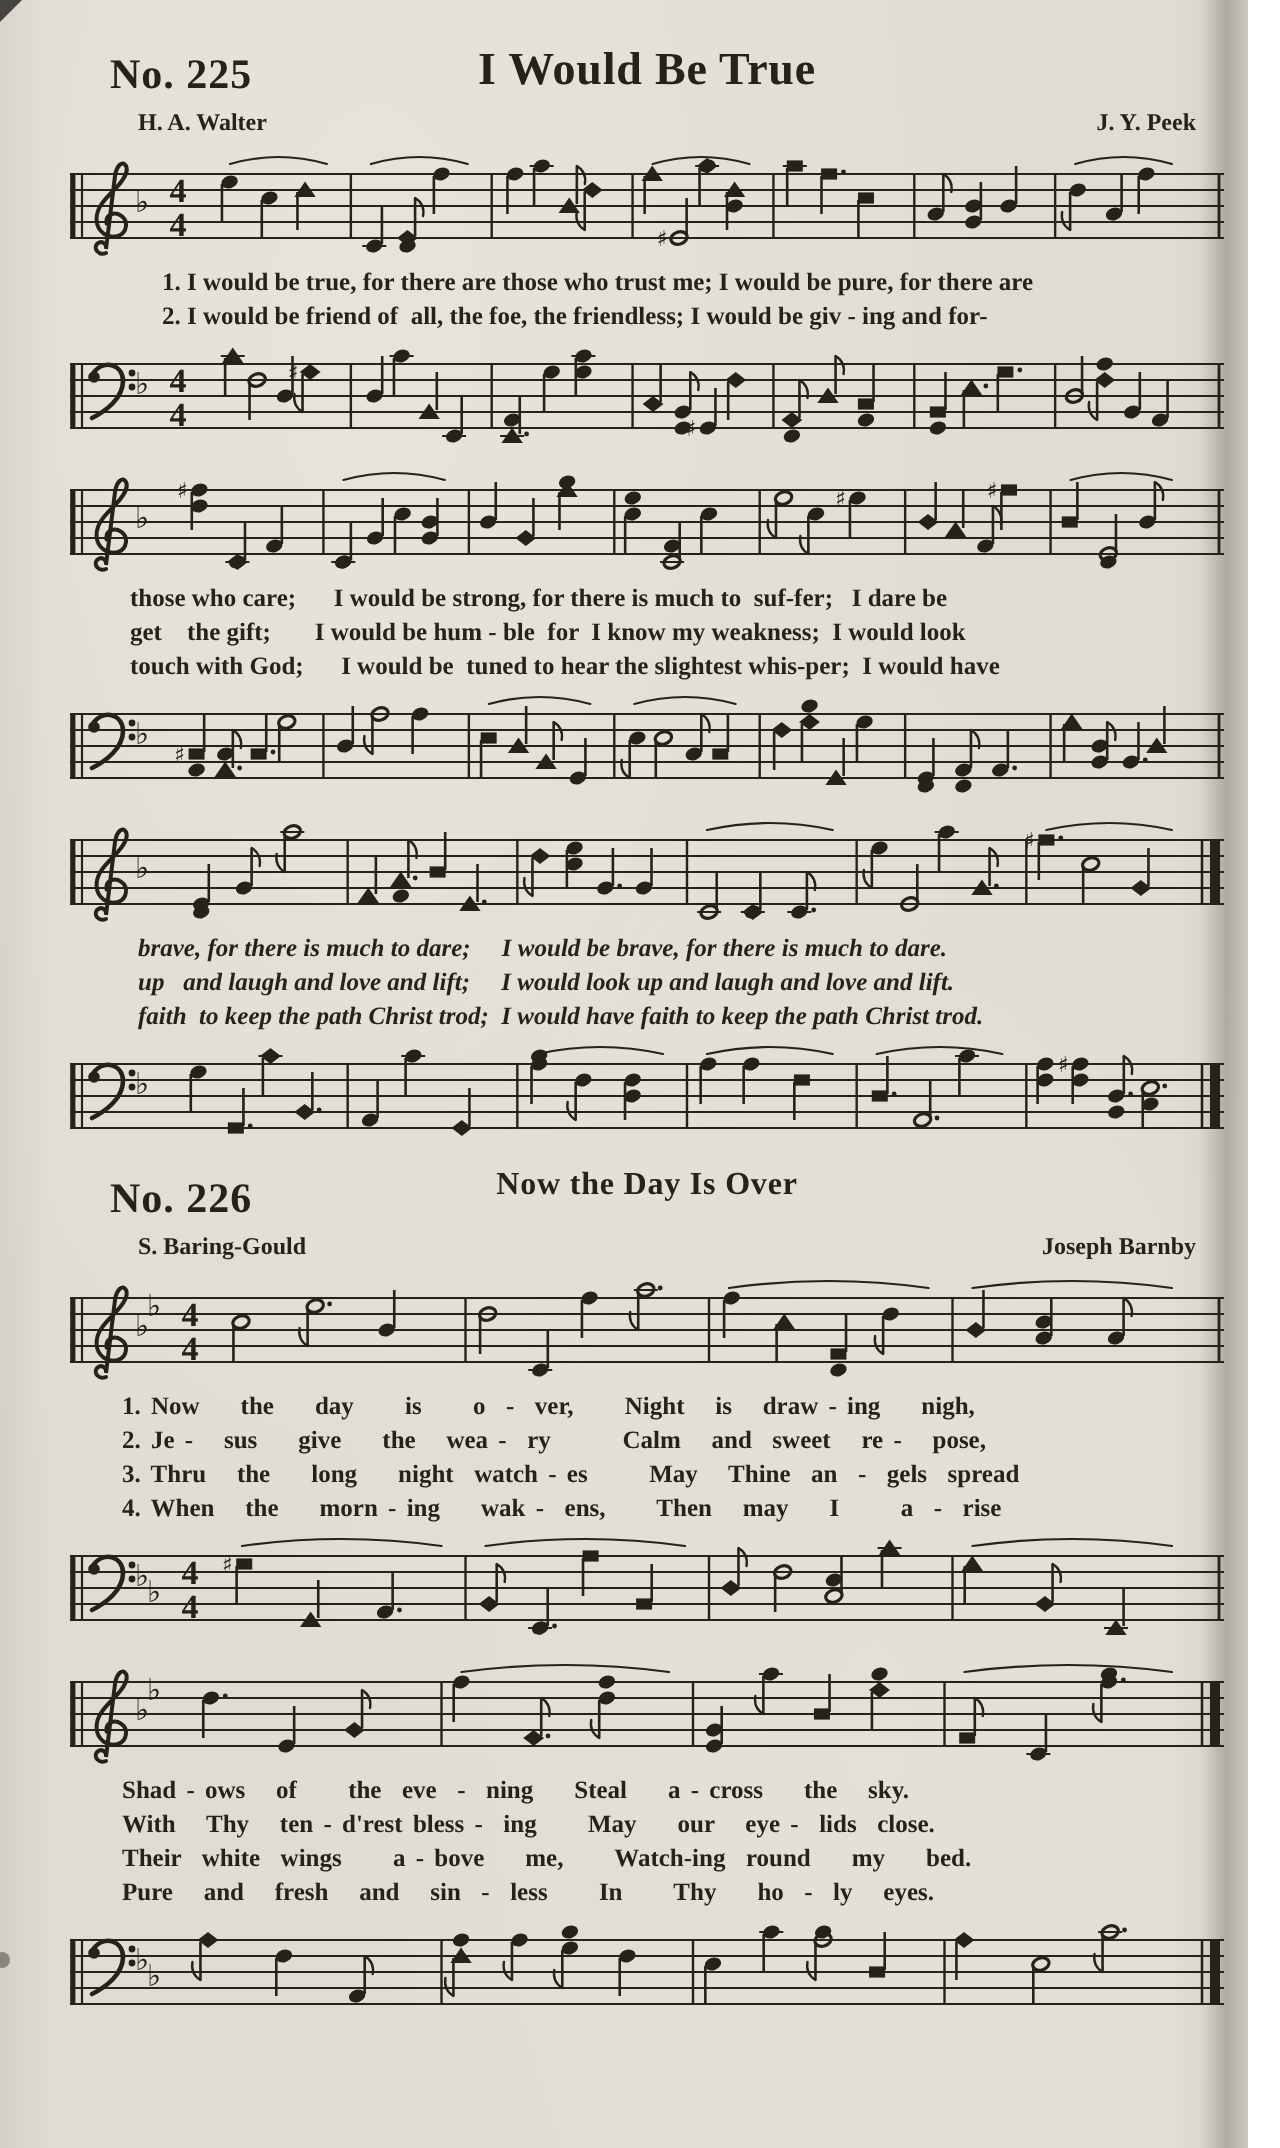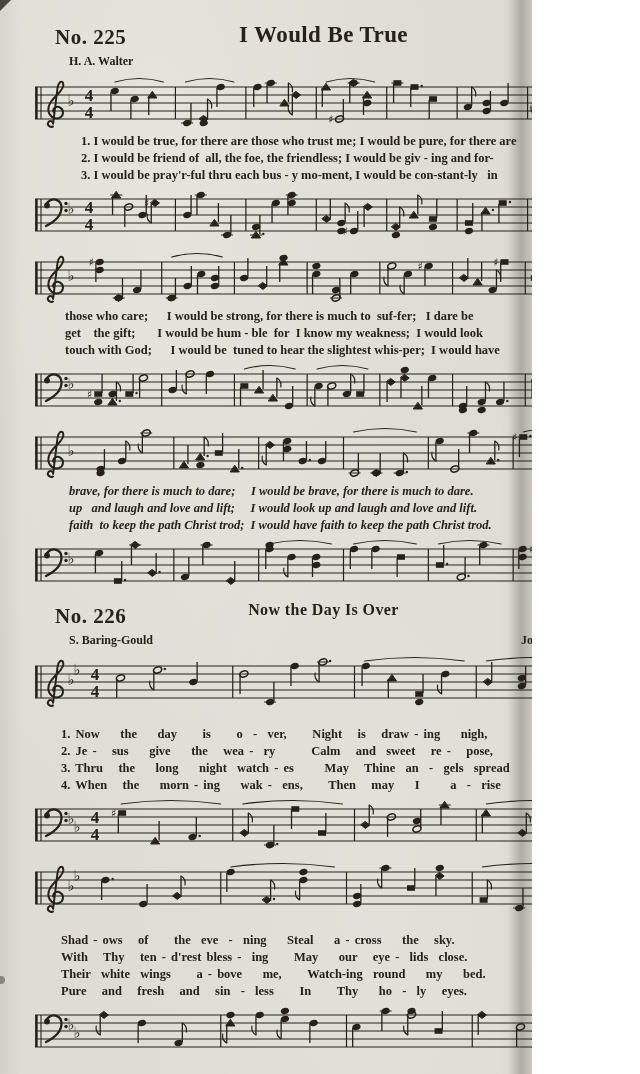--- a/index.html
+++ b/index.html
@@ -1,17 +1,17 @@
 <!DOCTYPE html>
 <html><head>
 <meta charset="utf-8">
 <style>
   html,body{margin:0;padding:0;}
   .page{
-    position:relative;width:532px;height:1074px;overflow:hidden;
+    position:relative;width:624px;height:1074px;overflow:hidden;
     background:#dfdcd3;
     background-image:
       radial-gradient(ellipse at 30% 15%, rgba(255,255,255,0.22), transparent 55%),
       radial-gradient(ellipse at 70% 80%, rgba(255,255,255,0.12), transparent 50%),
       linear-gradient(90deg, rgba(110,105,92,0.10), transparent 4%, transparent 94%, rgba(80,78,68,0.10));
     font-family:"Liberation Serif", serif;
     color:#272219;
   }
   .edge-right{
     position:absolute;top:0;right:0;width:24px;height:100%;
@@ -36,21 +36,21 @@
   .systems{margin-top:7px;}
   .system{margin-bottom:9px;}
   .staff{height:54px;position:relative;}
   .staff svg{overflow:visible;display:block;}
   .lyrics{padding:3px 0 4px 0;}
   .lyric{white-space:pre;font-weight:700;font-size:12.5px;line-height:17px;color:#272219;overflow:hidden;}
   .wide .lyric{word-spacing:2px;}
   .p00{padding-left:46px;}
   .p01{padding-left:30px;}
   .p02{padding-left:34px;font-style:italic;}
-  .p10,.p11{padding-left:26px;margin-top:14px;}
+  .p10,.p11{padding-left:26px;}
   .song-226{margin-top:8px;}
 </style>
 </head>
 <body>
 
 <div class="page">
   <div class="edge-right"></div>
   <div class="corner"></div>
   <div class="smudge"></div>
   <div class="content">
@@ -149,21 +149,20 @@
                 <ellipse cx="521.9949173458984" cy="31" rx="4.2" ry="3.1" transform="rotate(-18 521.9949173458984 31)" fill="#272219"></ellipse>
                 <line x1="525.7949173458984" y1="30" x2="525.7949173458984" y2="11" stroke="#272219" stroke-width="1.3"></line>
                 <ellipse cx="538.1567380939211" cy="11" rx="4.2" ry="3.1" transform="rotate(-18 538.1567380939211 11)" fill="#272219"></ellipse>
                 <line x1="534.3567380939212" y1="12" x2="534.3567380939212" y2="31" stroke="#272219" stroke-width="1.3"></line>
                 <path d="M502.57142857142856 6 Q 526.7857142857142 -1 551 6" stroke="#272219" stroke-width="1.1" fill="none" stroke-linecap="round"></path>
               </svg>
             </div>
             <div class="lyrics p00">
               <div class="lyric">1. I would be true, for there are those who trust me; I would be pure, for there are</div>
               <div class="lyric">2. I would be friend of  all, the foe, the friendless; I would be giv - ing and for-</div>
-              <div class="lyric">3. I would be pray'r-ful thru each bus - y mo-ment, I would be con-stant-ly   in</div>
             </div>
             <div class="staff">
               <svg width="577" height="54" viewBox="0 0 577 54">
                 <line x1="0" y1="11" x2="577" y2="11" stroke="#272219" stroke-width="1"></line>
                 <line x1="0" y1="19" x2="577" y2="19" stroke="#272219" stroke-width="1"></line>
                 <line x1="0" y1="27" x2="577" y2="27" stroke="#272219" stroke-width="1"></line>
                 <line x1="0" y1="35" x2="577" y2="35" stroke="#272219" stroke-width="1"></line>
                 <line x1="0" y1="43" x2="577" y2="43" stroke="#272219" stroke-width="1"></line>
                 <line x1="1.4" y1="11" x2="1.4" y2="43" stroke="#272219" stroke-width="2.6"></line>
                 <line x1="6" y1="11" x2="6" y2="43" stroke="#272219" stroke-width="1.1"></line>

